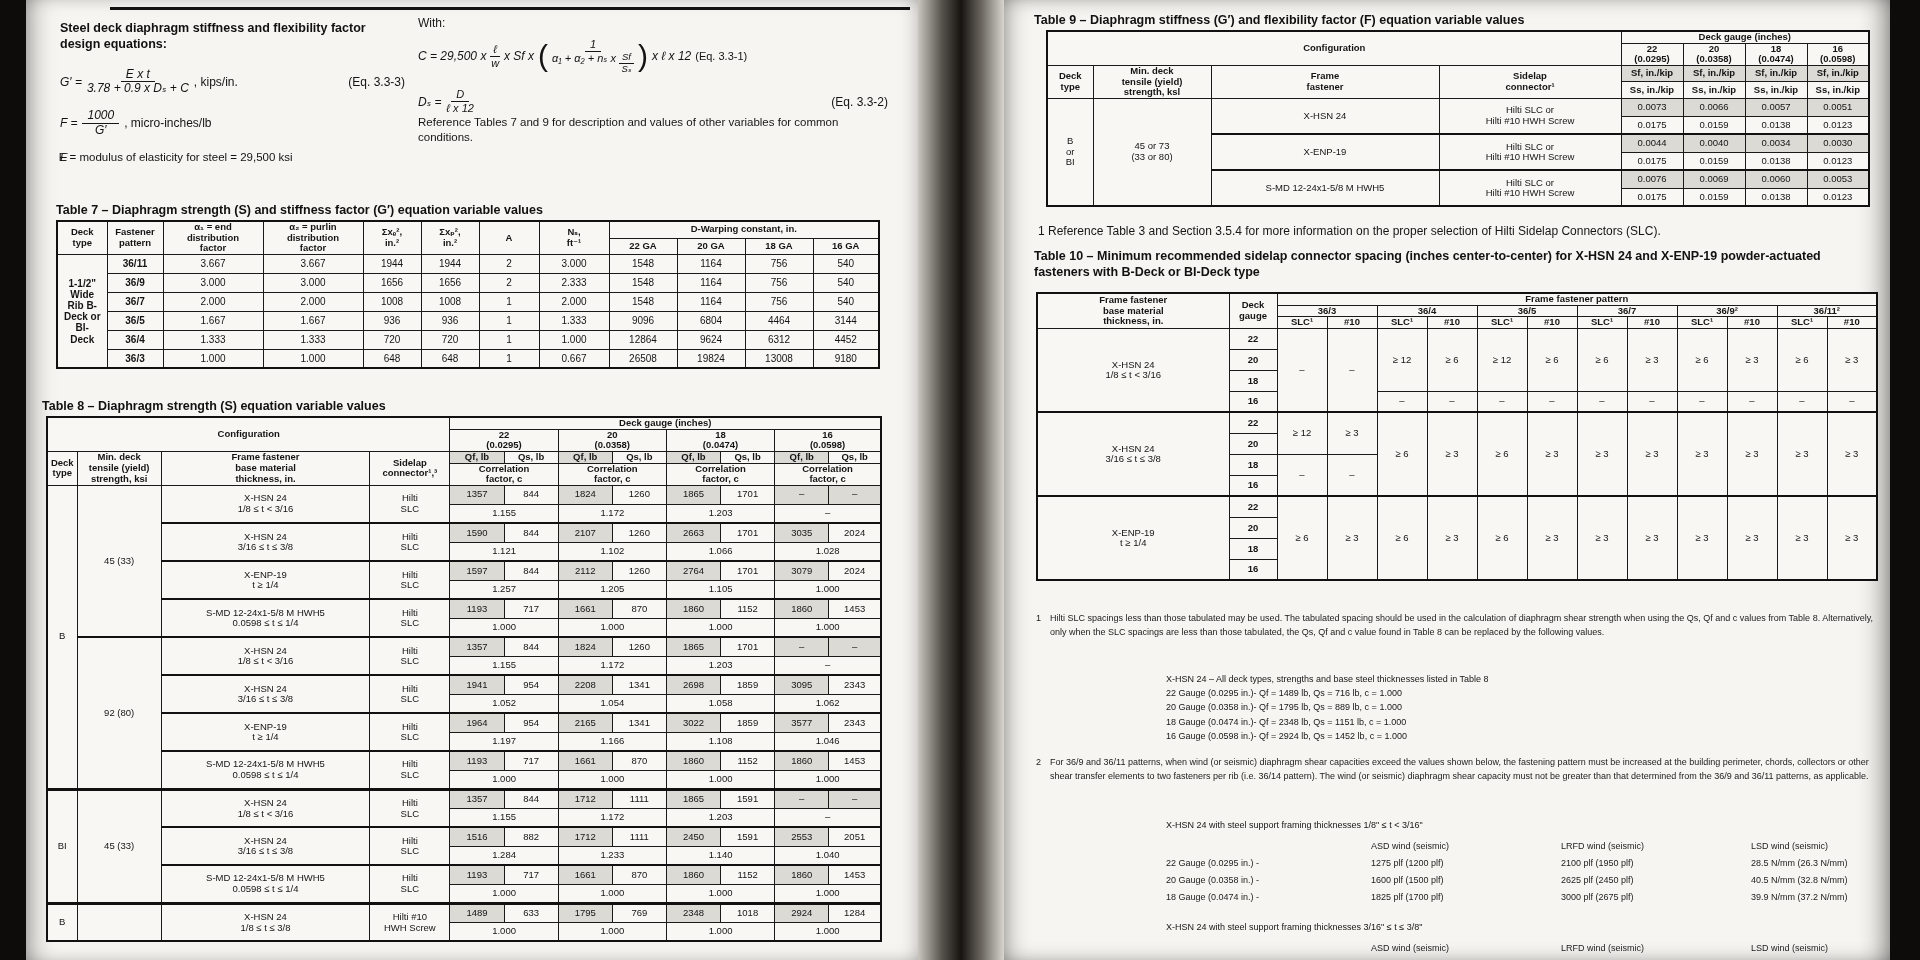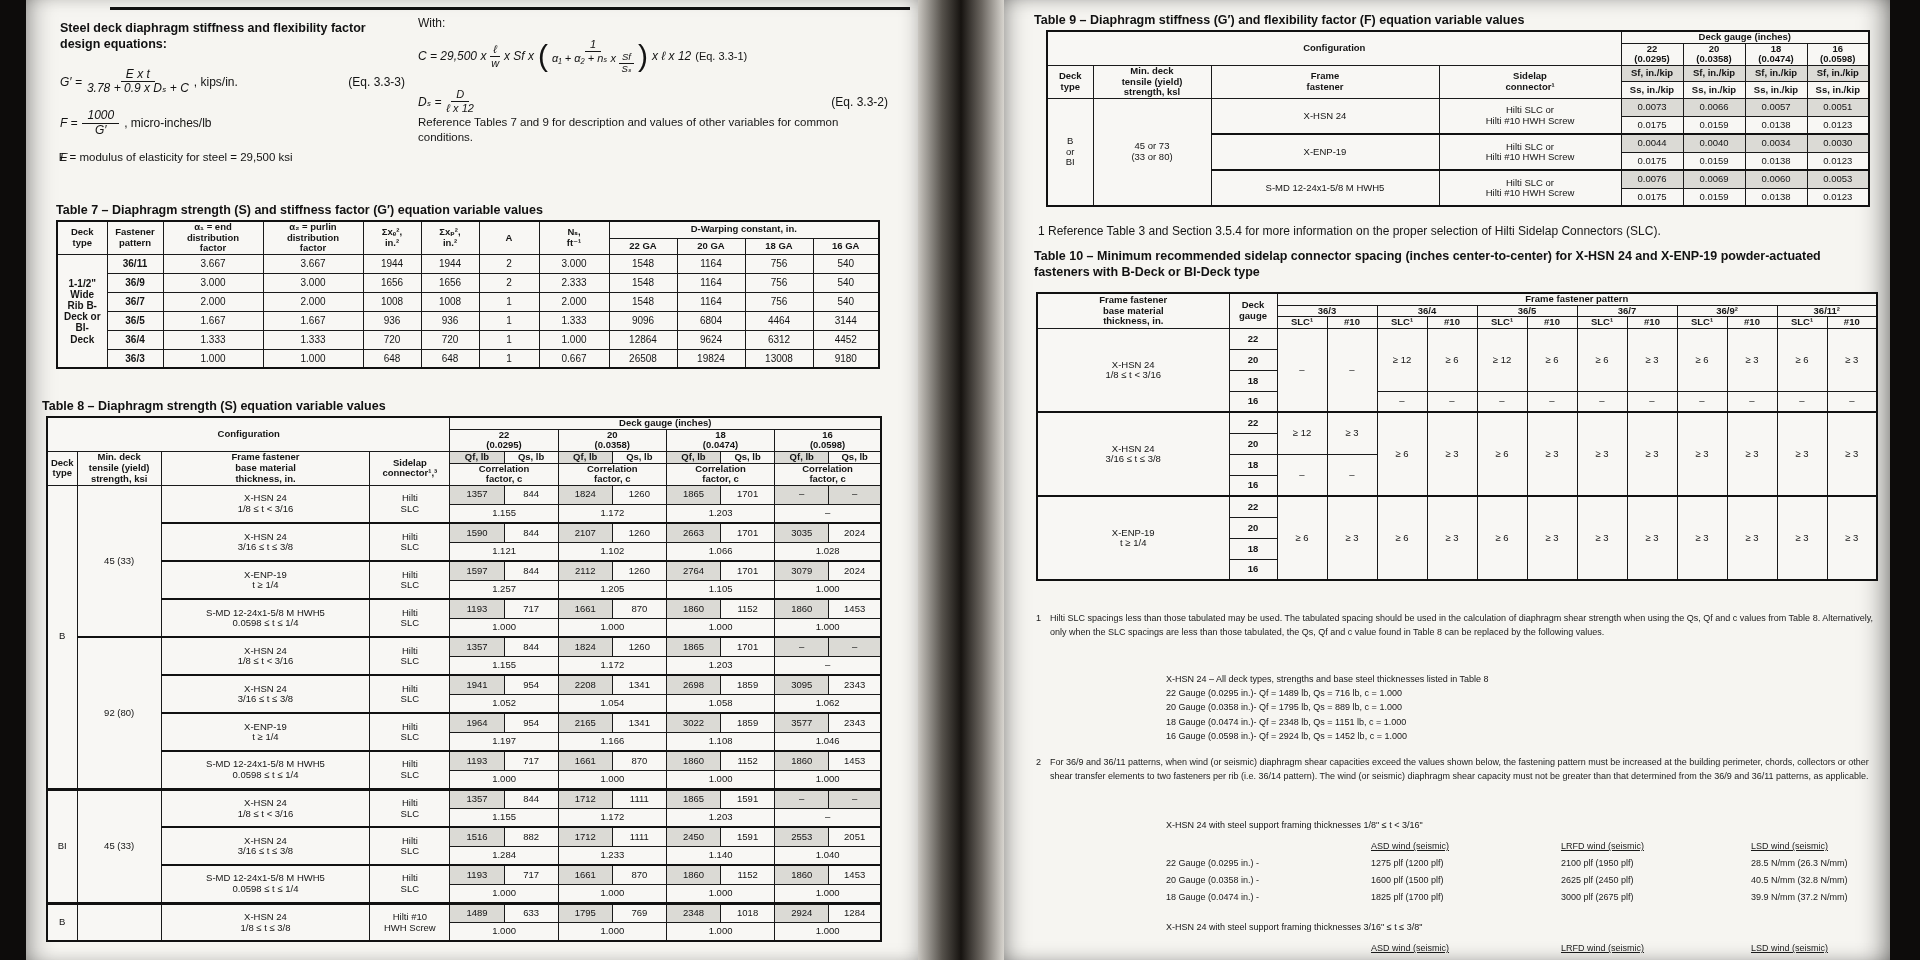--- a/index.html
+++ b/index.html
@@ -40,21 +40,21 @@
   .paren{font-size:30px;font-weight:300;font-style:normal;line-height:.8}
   .denrow{display:inline-flex;align-items:flex-start;gap:3px}
   .mini{font-size:9.5px}
   .mini .fn{padding:0 3px;border-bottom:1.1px solid #161616}
 
   
   .fnote{display:flex;gap:6px;font-size:9px;line-height:1.5;color:#1b1b1b}
   .fnnum{flex:0 0 8px}
   .fnlines div{font-size:9px;line-height:1.58}
   .fgrid{display:grid;grid-template-columns:205px 190px 190px auto;font-size:9px;line-height:1.9;color:#1b1b1b}
-  .ucol{text-decoration:underline}
+  .ucol{}
   .toprule{background:#111;height:3px}
 </style>
 </head>
 <body>
 
 <div class="page" id="pageL">
 
   <div class="abs toprule" style="top:7px;left:84px;width:800px"></div>
 
   <div class="abs" style="top:20px;left:34px;width:345px">

